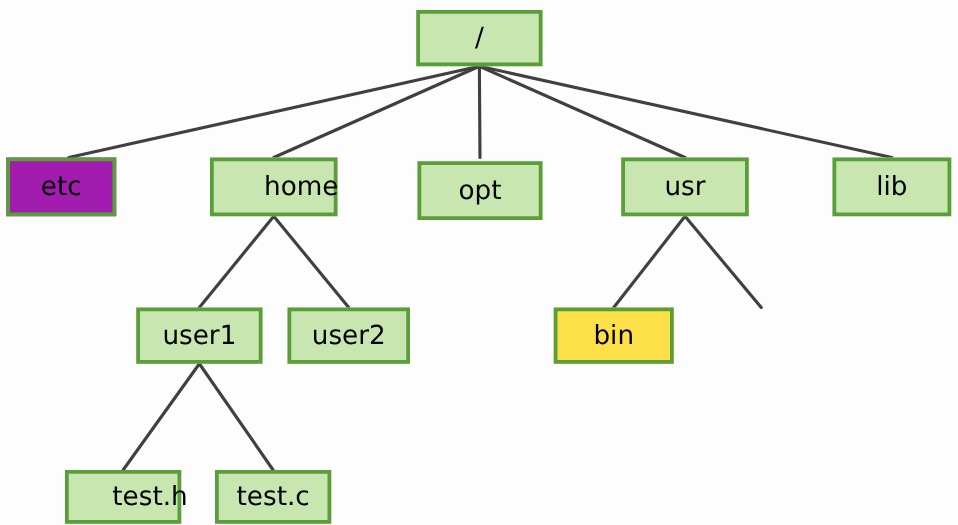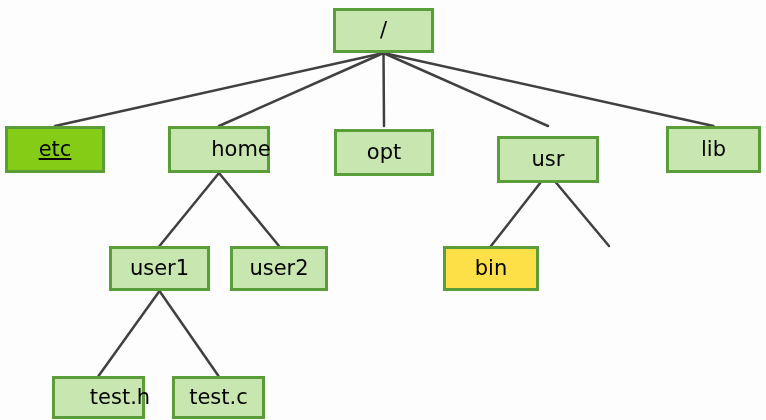--- a/index.html
+++ b/index.html
@@ -60,30 +60,30 @@
       <line x1="219" y1="173" x2="159.5" y2="246" stroke="#404040" stroke-width="2.5" stroke-linecap="round"></line>
       <line x1="219" y1="173" x2="279" y2="246" stroke="#404040" stroke-width="2.5" stroke-linecap="round"></line>
       <line x1="548" y1="173" x2="491" y2="246" stroke="#404040" stroke-width="2.5" stroke-linecap="round"></line>
       <line x1="548" y1="173" x2="609" y2="246" stroke="#404040" stroke-width="2.5" stroke-linecap="round"></line>
       <line x1="159.5" y1="291" x2="98.5" y2="376" stroke="#404040" stroke-width="2.5" stroke-linecap="round"></line>
       <line x1="159.5" y1="291" x2="218.5" y2="376" stroke="#404040" stroke-width="2.5" stroke-linecap="round"></line>
     </svg>
 <div class="node" style="left: 333px; top: 8px; width: 101px; height: 45px; background: rgb(200, 230, 176); border-color: rgb(90, 158, 58);">
       <span class="node-label">/</span>
     </div>
-    <div class="node" style="left: 5px; top: 126px; width: 100px; height: 47px; background: #84cc16; border-color: rgb(90, 158, 58); text-decoration: underline;">
+    <div class="node" style="left: 5px; top: 126px; width: 88px; height: 47px; background: #a21caf; border-color: rgb(90, 158, 58);">
       <span class="node-label">etc</span>
     </div>
     <div class="node" style="left: 168px; top: 126px; width: 102px; height: 47px; background: rgb(200, 230, 176); border-color: rgb(90, 158, 58); padding-left: 44px;">
       <span class="node-label">home</span>
     </div>
     <div class="node" style="left: 334px; top: 129px; width: 100px; height: 47px; background: rgb(200, 230, 176); border-color: rgb(90, 158, 58);">
       <span class="node-label">opt</span>
     </div>
-    <div class="node" style="left: 497px; top: 136px; width: 102px; height: 47px; background: rgb(200, 230, 176); border-color: rgb(90, 158, 58);">
+    <div class="node" style="left: 497px; top: 126px; width: 102px; height: 47px; background: rgb(200, 230, 176); border-color: rgb(90, 158, 58);">
       <span class="node-label">usr</span>
     </div>
     <div class="node" style="left: 666px; top: 126px; width: 95px; height: 47px; background: rgb(200, 230, 176); border-color: rgb(90, 158, 58);">
       <span class="node-label">lib</span>
     </div>
     <div class="node" style="left: 109px; top: 246px; width: 101px; height: 45px; background: rgb(200, 230, 176); border-color: rgb(90, 158, 58); align-items: center;">
       <span class="node-label">user1</span>
     </div>
     <div class="node" style="left: 230px; top: 246px; width: 98px; height: 45px; background: rgb(200, 230, 176); border-color: rgb(90, 158, 58); text-align: center;">
       <span class="node-label">user2</span>

